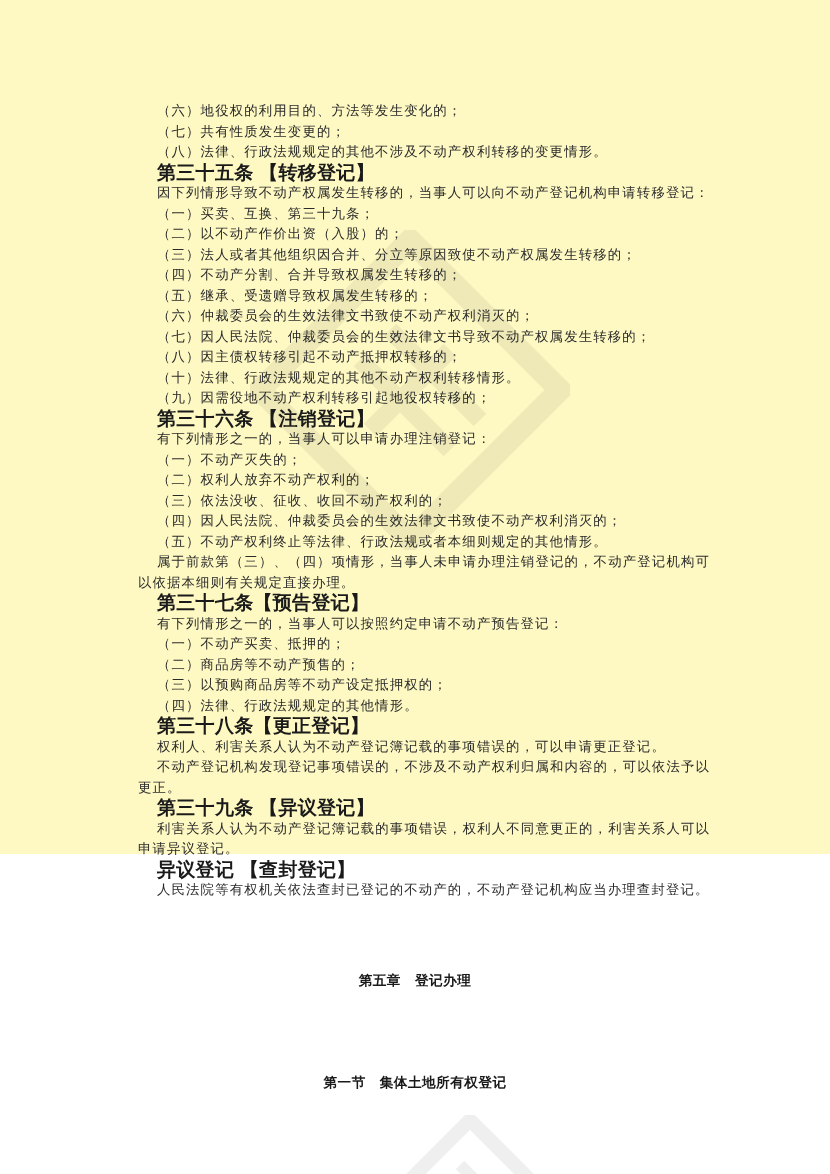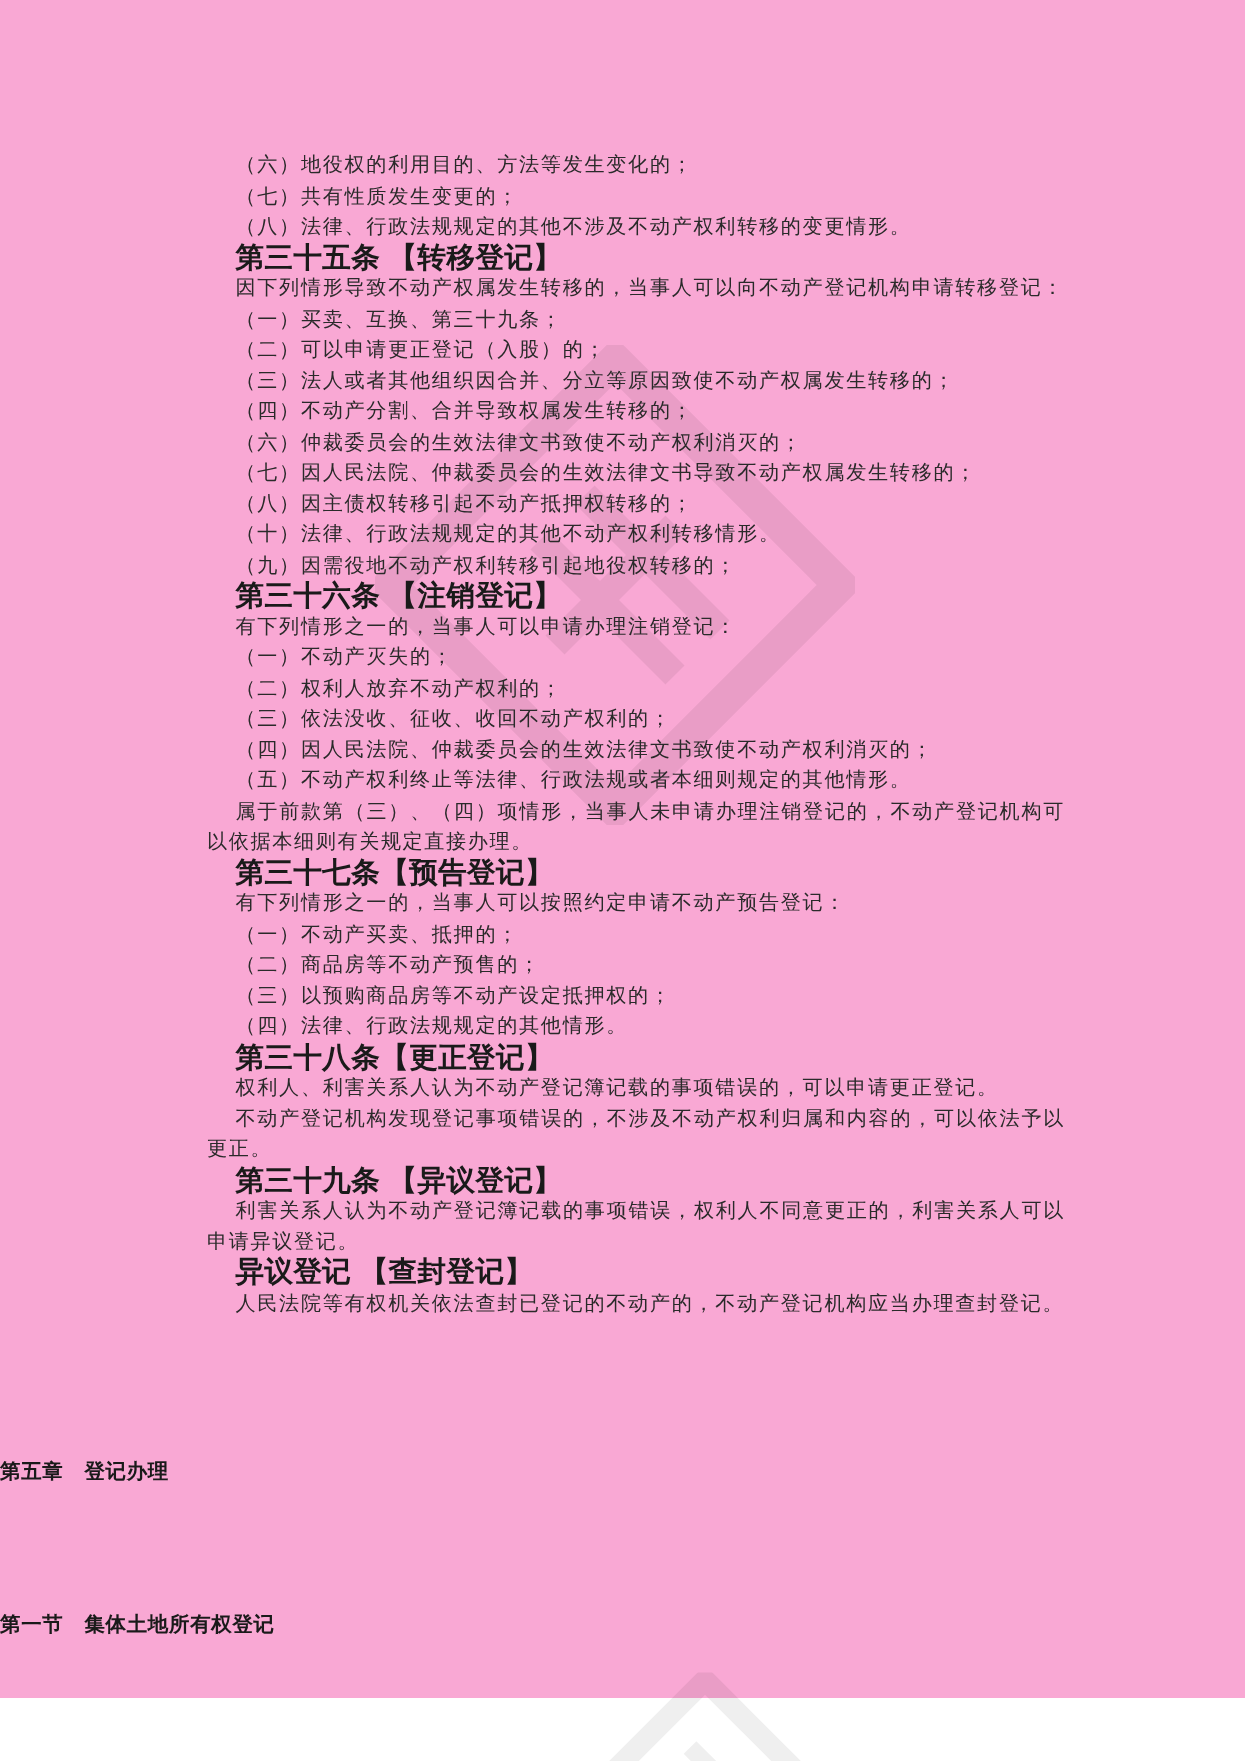--- a/index.html
+++ b/index.html
@@ -1,25 +1,25 @@
 <!DOCTYPE html>
 <html><head>
 <meta charset="utf-8">
 <style>
   html, body { margin: 0; padding: 0; background: #ffffff; }
   body { width: 830px; height: 1174px; position: relative; overflow: hidden;
          font-family: "DejaVu Serif", "Liberation Serif", serif; color: #2a2a2a; }
-  .page { position: absolute; left: 0; top: 0; width: 830px; height: 1132px; background: #f9a8d4; }
+  .page { position: absolute; left: 0; top: 0; width: 830px; height: 854px; background: #fef9c3; }
   .watermark { position: absolute; pointer-events: none; opacity: 0.06; }
   .content { position: absolute; left: 138px; top: 101px; width: 572px; }
   .line { font-size: 13.4px; line-height: 20.5px; height: 20.5px; white-space: nowrap; letter-spacing: 1.15px; }
   .ind { padding-left: 19px; }
   .para { font-size: 13.4px; line-height: 20.5px; letter-spacing: 1.1px; text-indent: 19px; text-align: justify; }
   .heading { font-family: Liberation Sans, sans-serif; font-weight: bold; font-size: 19px; letter-spacing: 0.3px; color: #1a1a1a; }
-  .chapter { position: absolute; left: 0; width: 830px; font-family: "DejaVu Sans", "Liberation Sans", sans-serif; font-weight: bold; font-size: 13.6px; color: #1a1a1a; letter-spacing: 0.5px; }
+  .chapter { position: absolute; left: 0; width: 830px; text-align: center; font-family: "DejaVu Sans", "Liberation Sans", sans-serif; font-weight: bold; font-size: 13.6px; color: #1a1a1a; letter-spacing: 0.5px; }
   .chapter .gap { display: inline-block; width: 14px; }
 </style>
 </head>
 <body>
 
 <div class="page">
 
   <svg class="watermark" style="left:250px; top:230px;" width="320" height="320" viewBox="0 0 320 320">
     <polygon points="160,10 310,160 160,310 10,160" fill="none" stroke="#000" stroke-width="22"></polygon>
     <path d="M110 130 L200 220 M140 100 L230 190 M120 200 L200 120" stroke="#000" stroke-width="18" fill="none"></path>
@@ -29,23 +29,24 @@
     <path d="M70 70 L130 130 M90 50 L150 110" stroke="#000" stroke-width="12" fill="none"></path>
   </svg>
 
   <div class="content">
     <div class="line ind">（六）地役权的利用目的、方法等发生变化的；</div>
     <div class="line ind">（七）共有性质发生变更的；</div>
     <div class="line ind">（八）法律、行政法规规定的其他不涉及不动产权利转移的变更情形。</div>
     <div class="line ind heading">第三十五条 【转移登记】</div>
     <div class="line ind">因下列情形导致不动产权属发生转移的，当事人可以向不动产登记机构申请转移登记：</div>
     <div class="line ind">（一）买卖、互换、第三十九条；</div>
-    <div class="line ind">（二）可以申请更正登记（入股）的；</div>
+    <div class="line ind">（二）以不动产作价出资（入股）的；</div>
     <div class="line ind">（三）法人或者其他组织因合并、分立等原因致使不动产权属发生转移的；</div>
     <div class="line ind">（四）不动产分割、合并导致权属发生转移的；</div>
+    <div class="line ind">（五）继承、受遗赠导致权属发生转移的；</div>
     <div class="line ind">（六）仲裁委员会的生效法律文书致使不动产权利消灭的；</div>
     <div class="line ind">（七）因人民法院、仲裁委员会的生效法律文书导致不动产权属发生转移的；</div>
     <div class="line ind">（八）因主债权转移引起不动产抵押权转移的；</div>
     <div class="line ind">（十）法律、行政法规规定的其他不动产权利转移情形。</div>
     <div class="line ind">（九）因需役地不动产权利转移引起地役权转移的；</div>
     <div class="line ind heading">第三十六条 【注销登记】</div>
     <div class="line ind">有下列情形之一的，当事人可以申请办理注销登记：</div>
     <div class="line ind">（一）不动产灭失的；</div>
     <div class="line ind">（二）权利人放弃不动产权利的；</div>
     <div class="line ind">（三）依法没收、征收、收回不动产权利的；</div>

